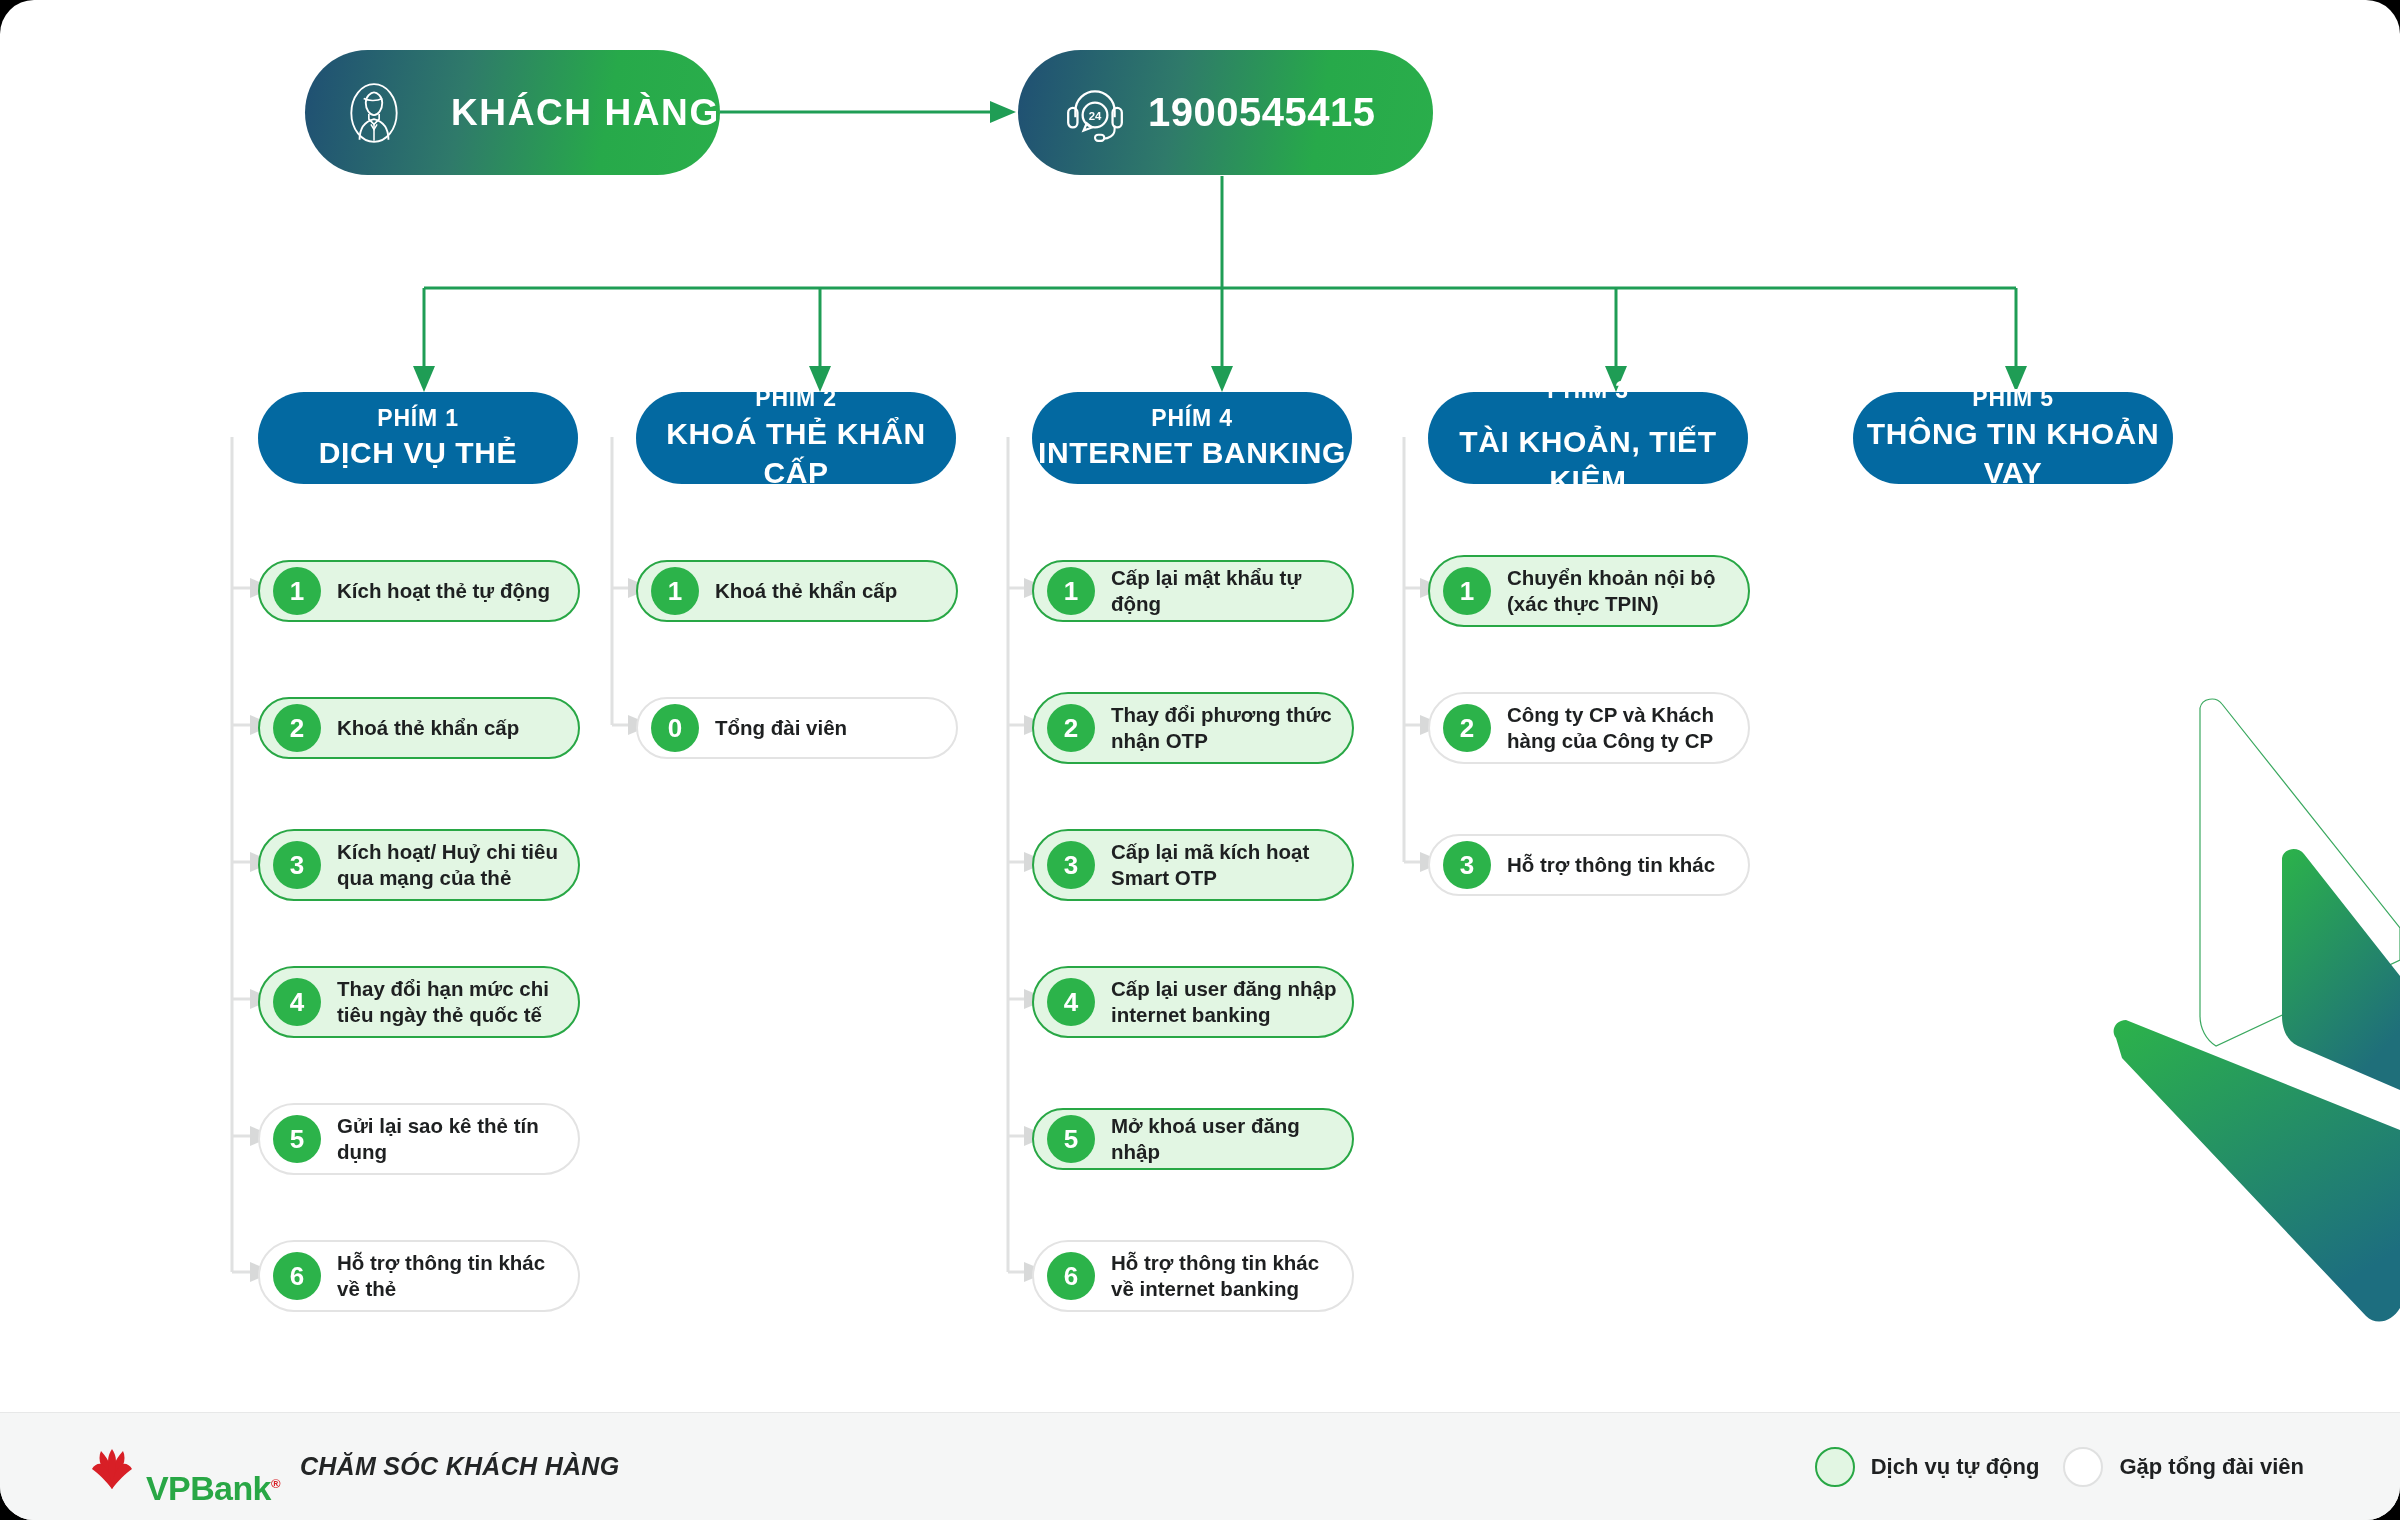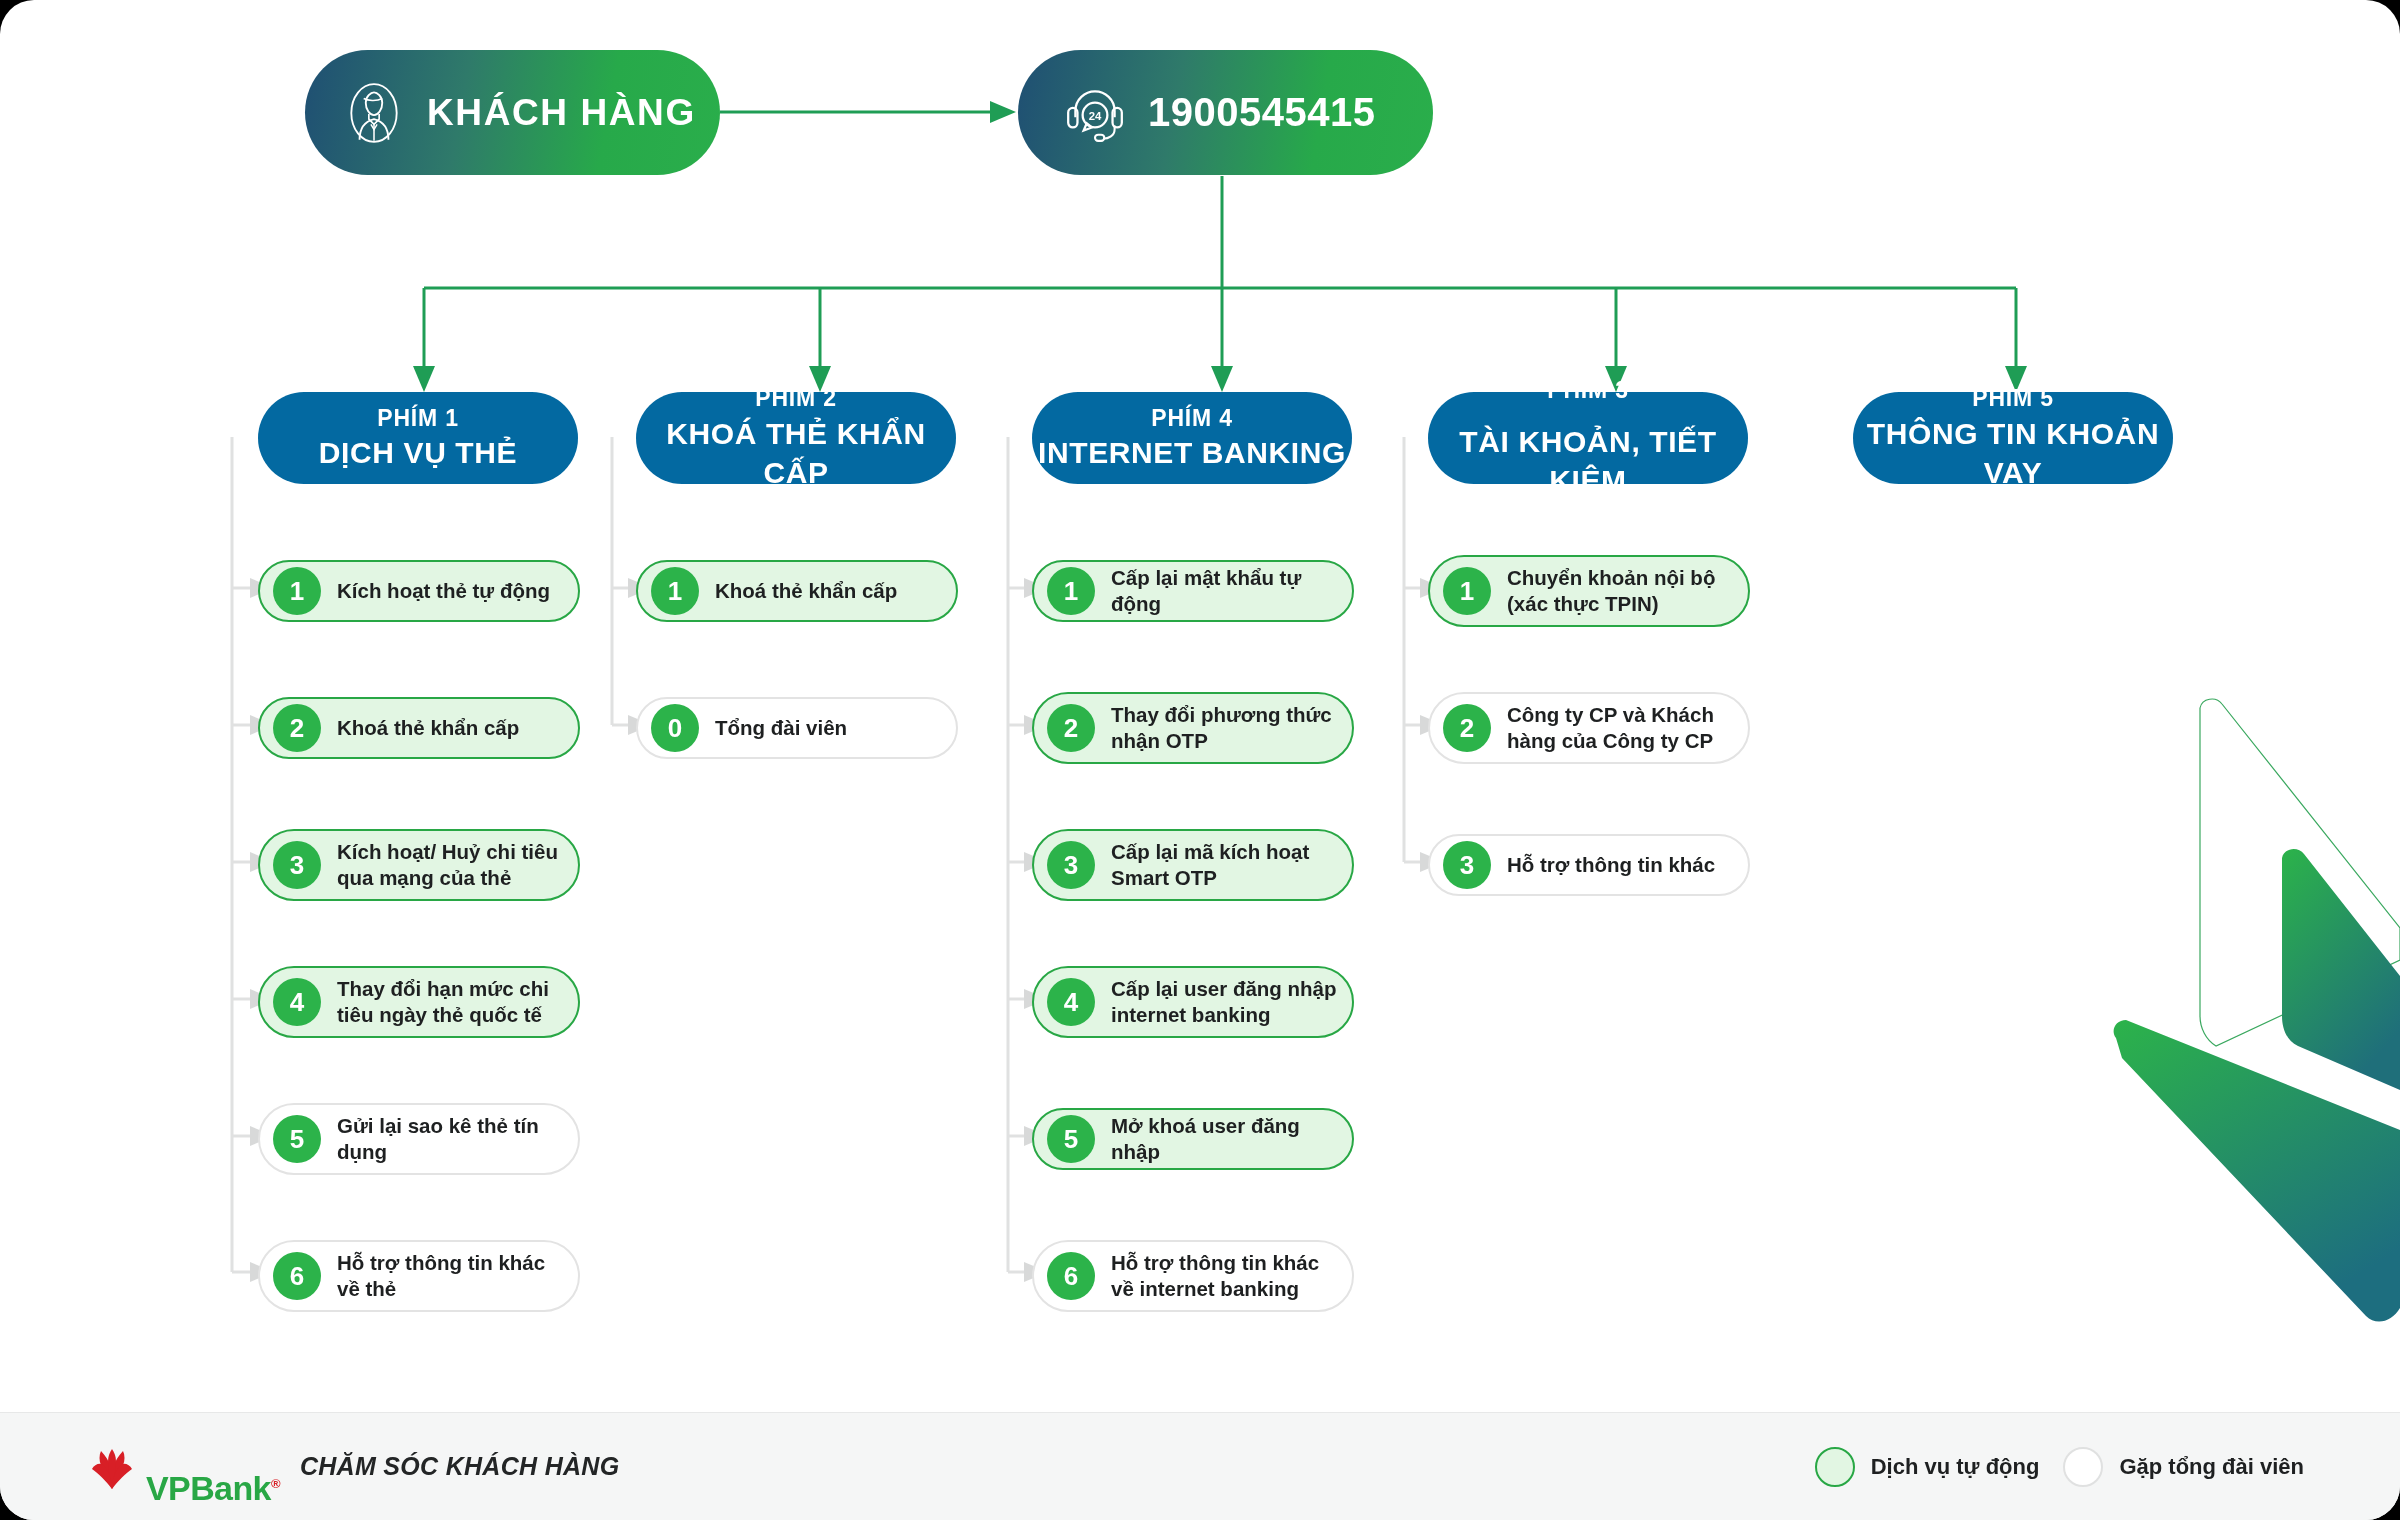--- a/index.html
+++ b/index.html
@@ -20,21 +20,21 @@
   #leaf { position: absolute; right: 0; top: 660px; width: 330px; height: 720px; pointer-events: none; }
 
   
   .toppill {
     position: absolute;
     display: flex; align-items: center;
     border-radius: 999px;
     background: linear-gradient(100deg, #1f4f73 0%, #2f7a6a 38%, #27a94a 72%, #2aae4b 100%);
     color: #fff;
   }
-  #node-customer { left: 305px; top: 50px; width: 415px; height: 125px; padding-left: 36px; }
+  #node-customer { left: 305px; top: 50px; width: 415px; height: 125px; padding-left: 36px; gap: 24px; }
   #node-hotline  { left: 1018px; top: 50px; width: 415px; height: 125px; padding-left: 44px; }
   .toppill .ico { width: 66px; height: 66px; flex: 0 0 66px; margin-right: 20px; }
   .toppill .lbl { font-size: 37px; font-weight: 700; letter-spacing: 1.6px; }
   #node-hotline .lbl { font-size: 40px; letter-spacing: 0.5px; }
 
   
   #wires { position: absolute; left: 0; top: 0; width: 2400px; height: 1520px; pointer-events: none; }
 
   
   .colhead {

